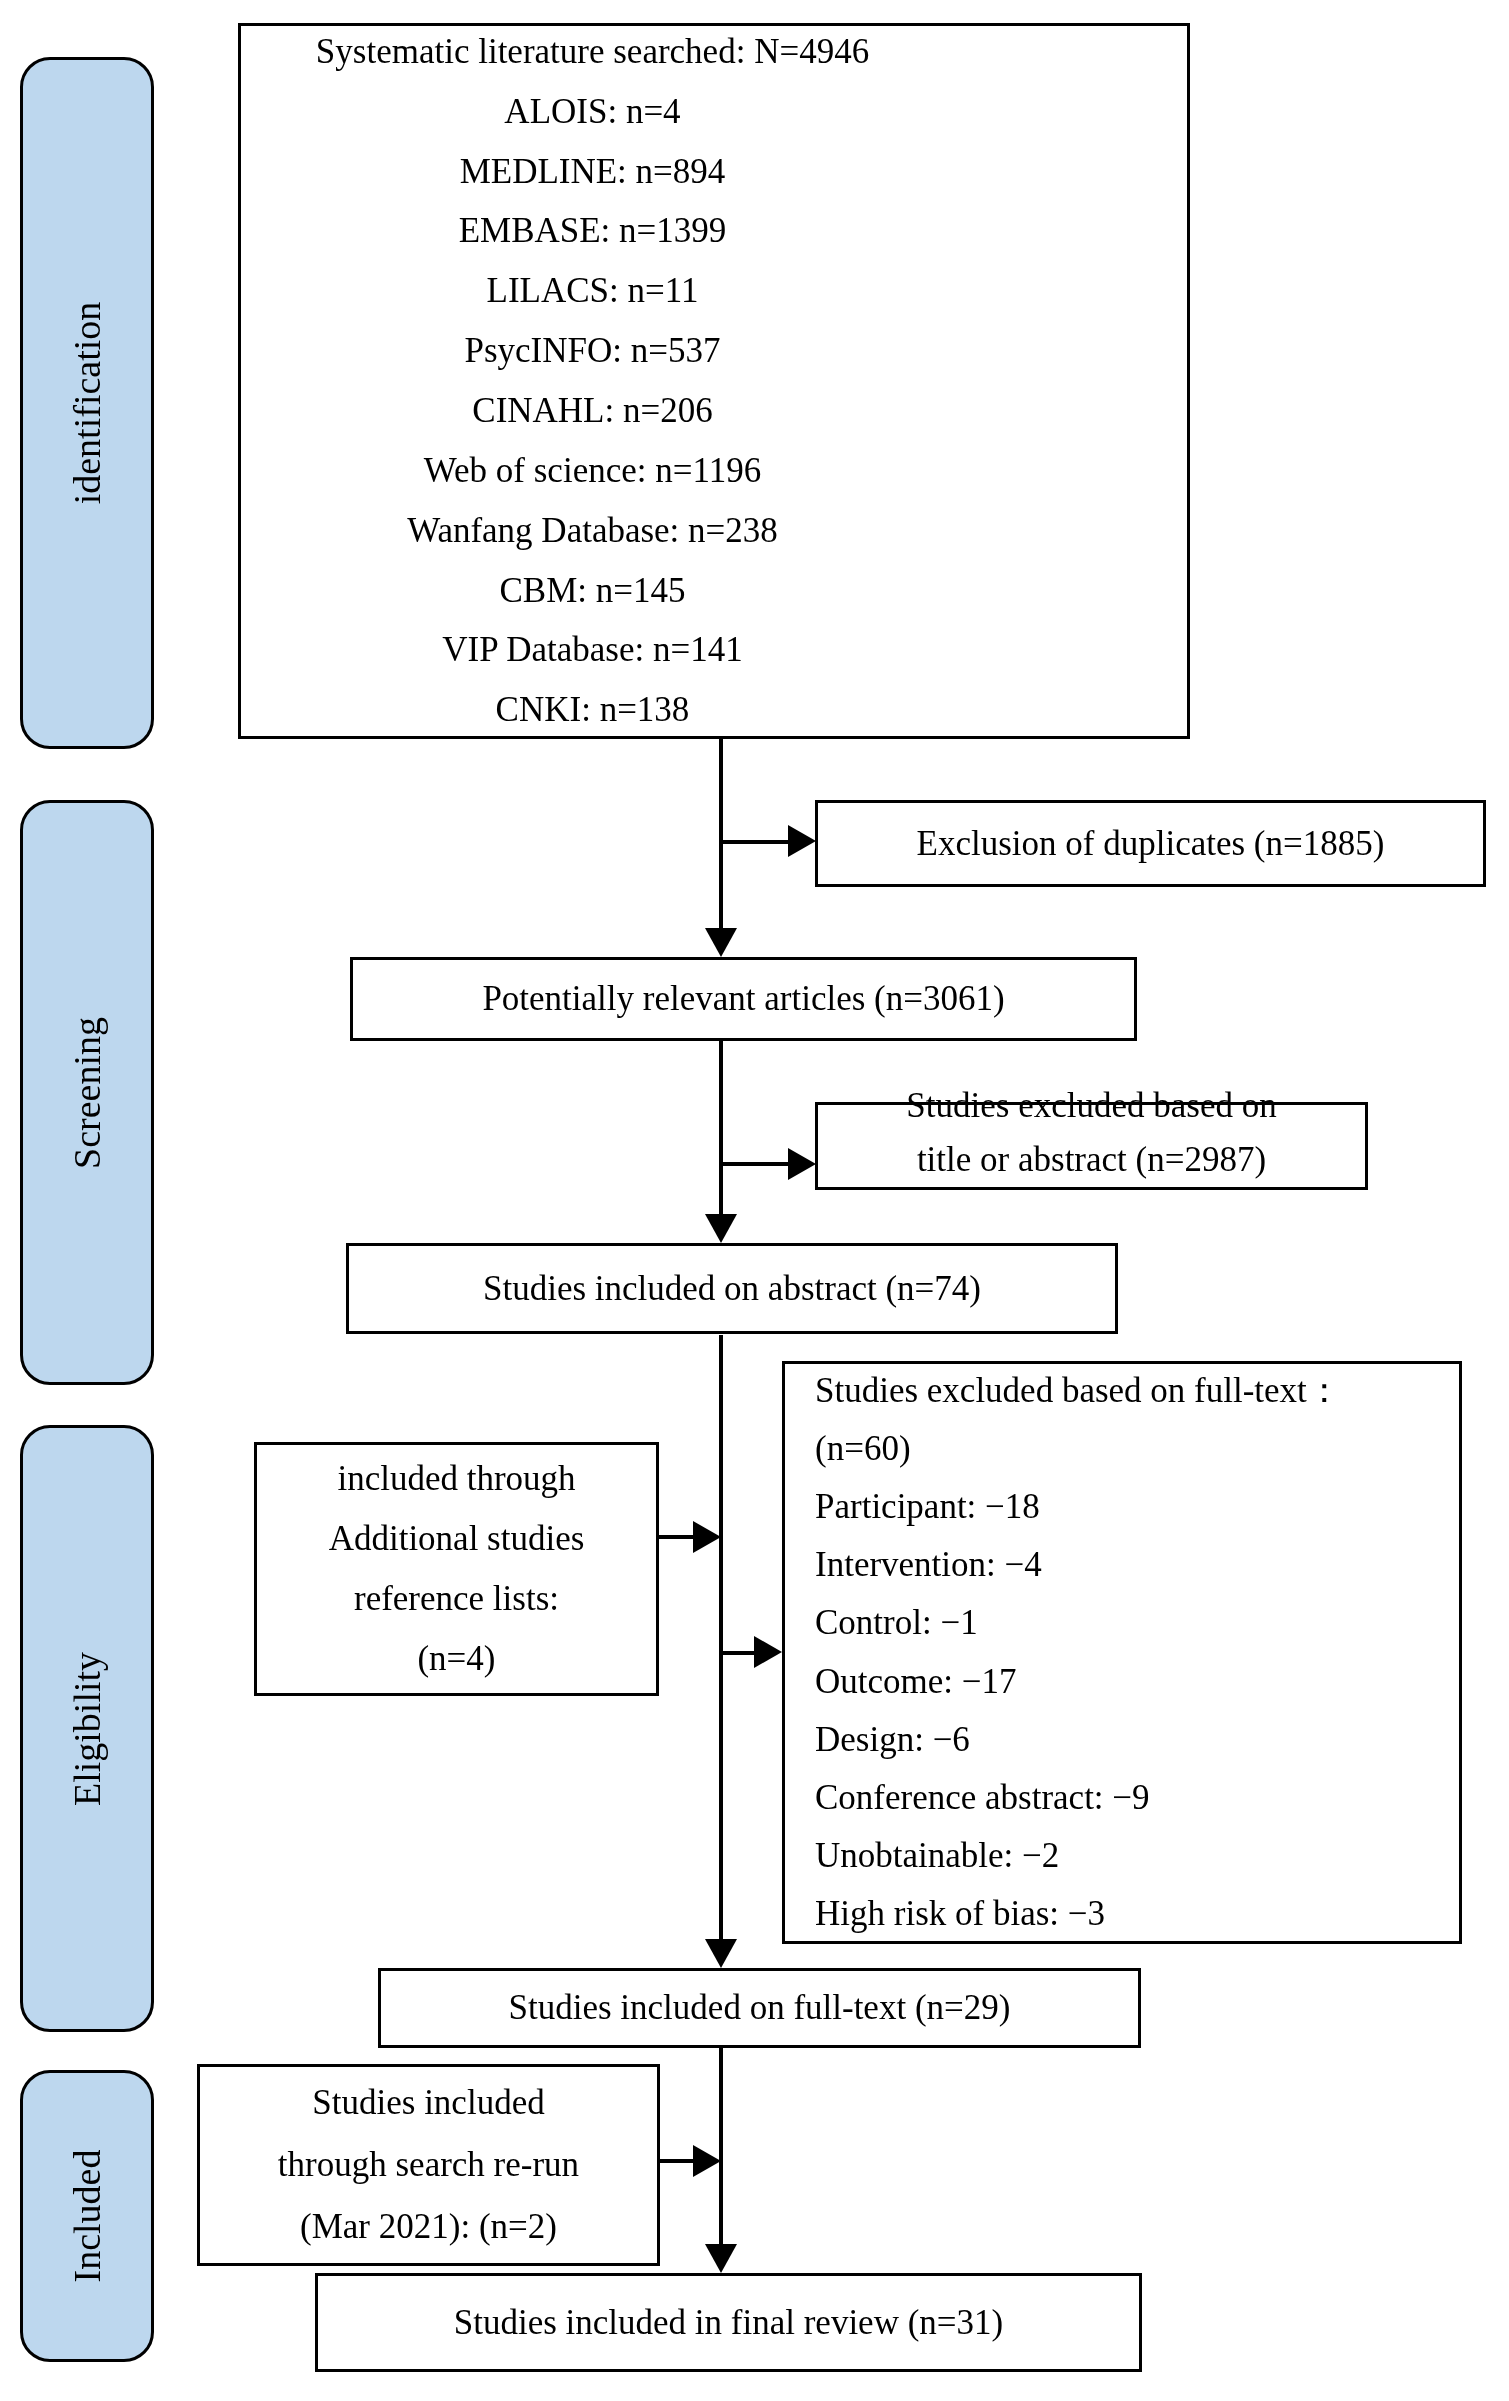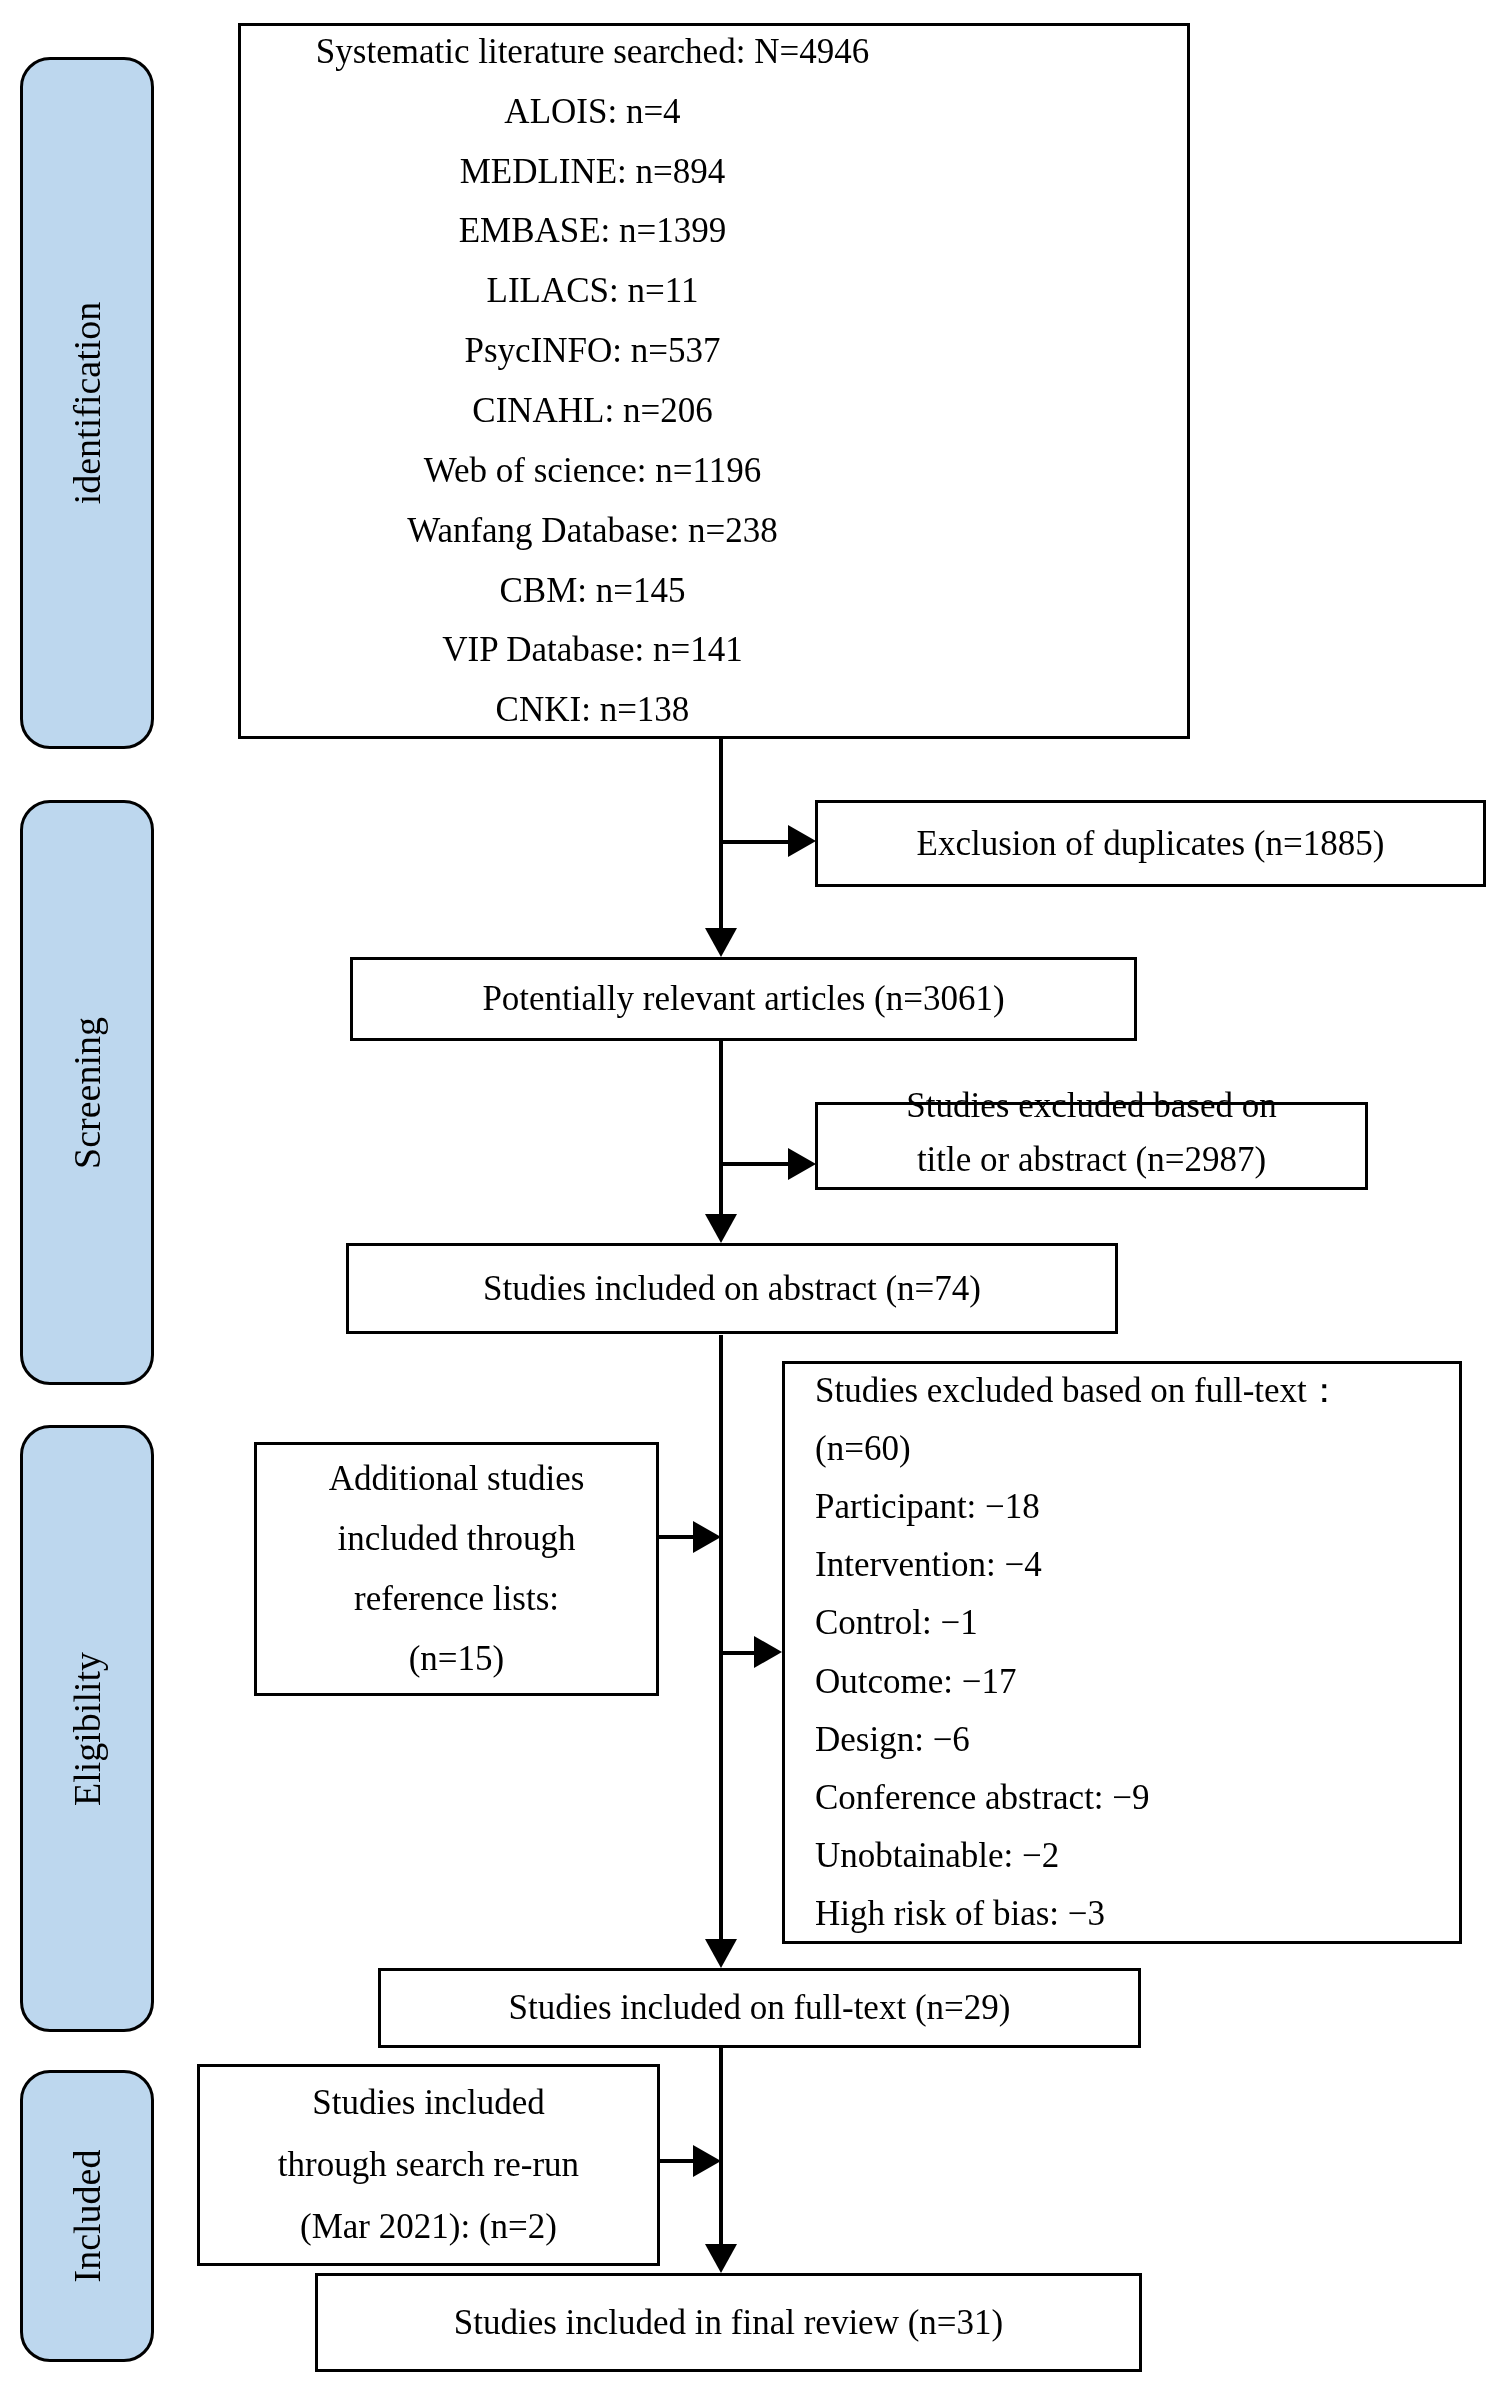--- a/index.html
+++ b/index.html
@@ -115,24 +115,24 @@
     <div class="ln">Intervention: −4</div>
     <div class="ln">Control: −1</div>
     <div class="ln">Outcome: −17</div>
     <div class="ln">Design: −6</div>
     <div class="ln">Conference abstract: −9</div>
     <div class="ln">Unobtainable: −2</div>
     <div class="ln">High risk of bias: −3</div>
   </div>
 
   <div class="box" style="left:254px;top:1442px;width:405px;height:254px;line-height:1.72;">
+    <div class="ln">included through</div>
     <div class="ln">Additional studies</div>
-    <div class="ln">included through</div>
     <div class="ln">reference lists:</div>
-    <div class="ln">(n=15)</div>
+    <div class="ln">(n=4)</div>
   </div>
 
   <div class="box" style="left:378px;top:1968px;width:763px;height:80px;">
     <div class="ln">Studies included on full-text (n=29)</div>
   </div>
 
   <div class="box" style="left:197px;top:2064px;width:463px;height:202px;line-height:1.78;">
     <div class="ln">Studies included</div>
     <div class="ln">through search re-run</div>
     <div class="ln">(Mar 2021): (n=2)</div>

